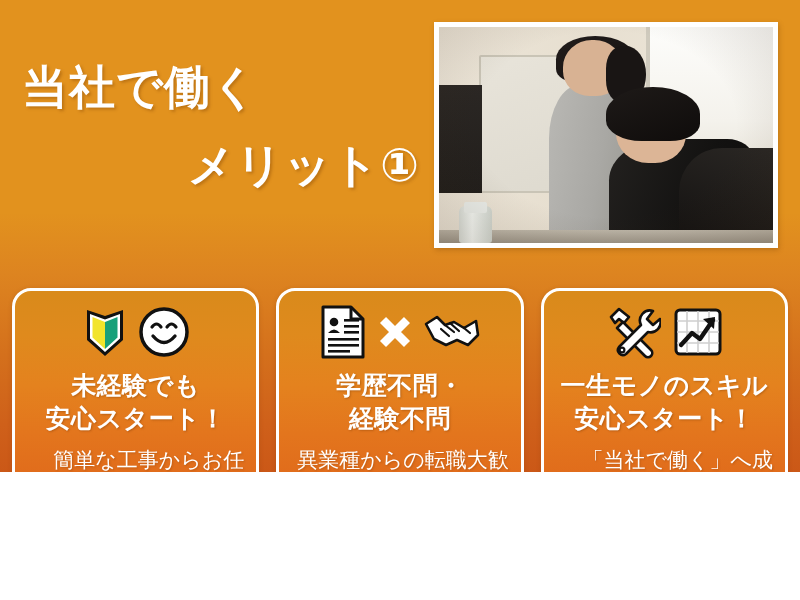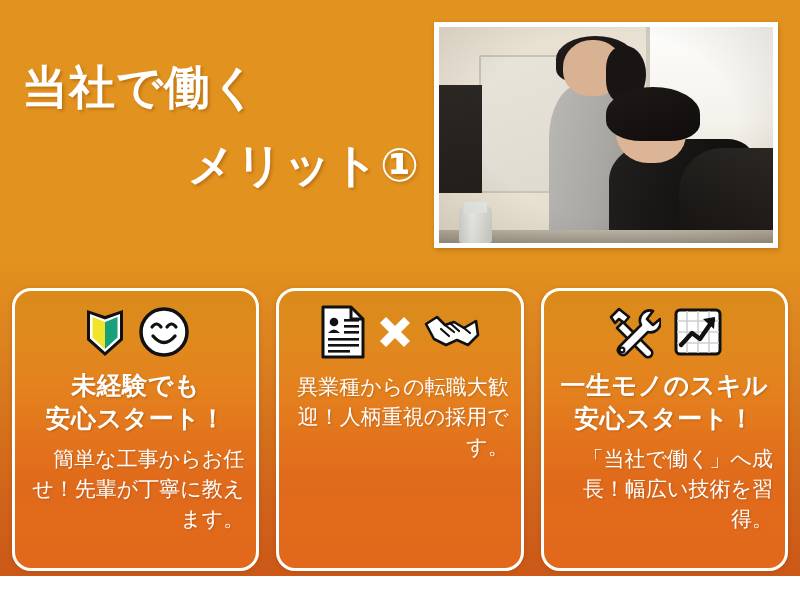--- a/index.html
+++ b/index.html
@@ -6,21 +6,21 @@
     margin: 0;
     padding: 0;
     background: #ffffff;
   }
   body {
     font-family: "Liberation Sans", "DejaVu Sans", sans-serif;
   }
   .slide {
     position: relative;
     width: 800px;
-    height: 576px;
+    height: 472px;
     overflow: hidden;
     background: linear-gradient(180deg,
         #e2921e 0%,
         #e2921e 45%,
         #dd8420 58%,
         #d4701c 75%,
         #cf601a 90%,
         #cb5817 100%);
   }
 
@@ -154,21 +154,20 @@
   }
 
   
   .cards {
     position: absolute;
     left: 12px;
     top: 288px;
     width: 776px;
     display: flex;
     gap: 17px;
-    font-family: Liberation Serif, serif;
   }
   .card {
     position: relative;
     flex: 1 1 0;
     height: 283px;
     box-sizing: border-box;
     border: 3px solid #ffffff;
     border-radius: 19px;
     background: linear-gradient(180deg,
         #d98a1b 0%,
@@ -291,20 +290,22 @@
           </svg>
         </span>
         <span>
           <svg class="icon-svg" width="56" height="42" viewBox="0 0 56 42">
             <path d="M2 13 L13 6 L21 14 L30 11 L40 17 L52 10 L54 24 L44 34 L33 29 L22 34 L10 28 L2 13 Z" fill="#fff" stroke="#111" stroke-width="2.6" stroke-linejoin="round"></path>
             <path d="M21 14 L30 21 M26 12 L35 20 M17 18 L25 25" fill="none" stroke="#111" stroke-width="2.2" stroke-linecap="round"></path>
             <path d="M40 17 L46 22" fill="none" stroke="#111" stroke-width="2.2" stroke-linecap="round"></path>
           </svg>
         </span>
       </div>
+      <div class="card-title">学歴不問・
+経験不問</div>
       <div class="card-body">異業種からの転職大歓迎！人柄重視の採用です。</div>
     </div>
 
     <div class="card">
       <div class="card-icons">
         <span>
           <svg class="icon-svg" width="56" height="54" viewBox="0 0 56 54">
 
             <path d="M6 12 L14 4 L24 12 L19 18 L14 14 L10 18 Z" fill="#fff" stroke="#111" stroke-width="2.6" stroke-linejoin="round"></path>
             <path d="M18 17 L46 45 a4 4 0 0 1 -6 6 L12 23 Z" fill="#fff" stroke="#111" stroke-width="2.6" stroke-linejoin="round"></path>

